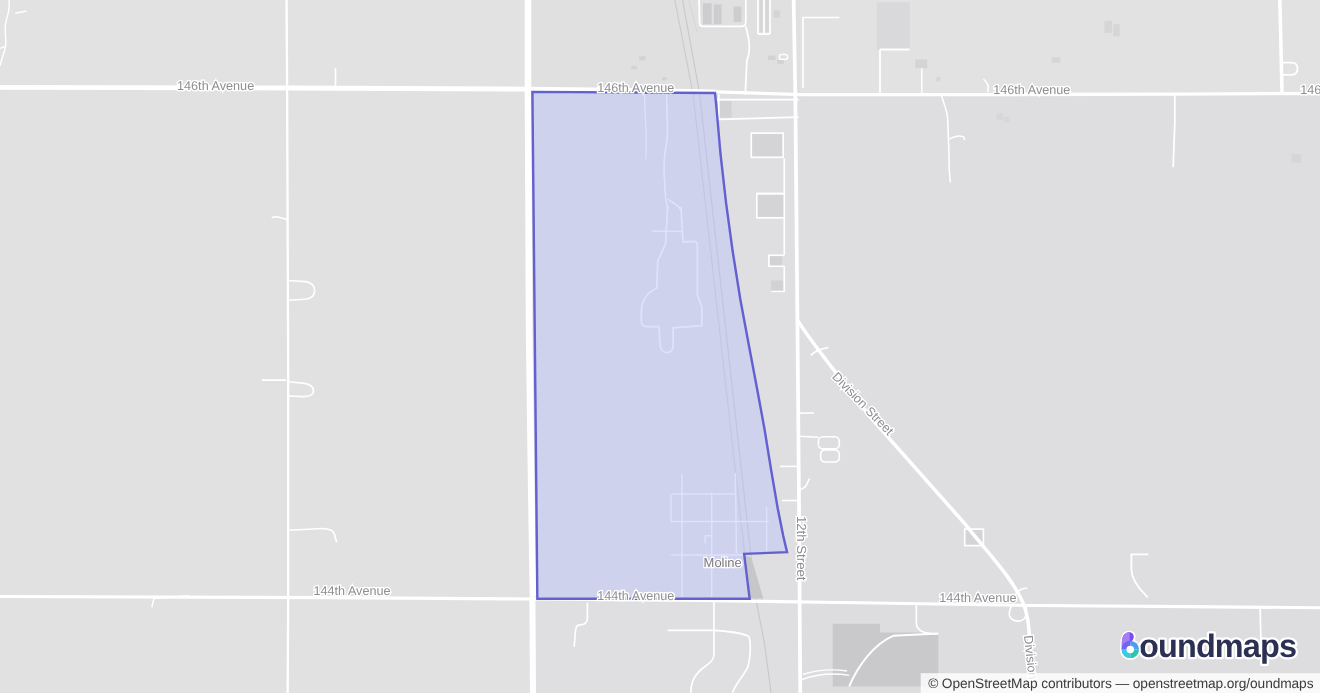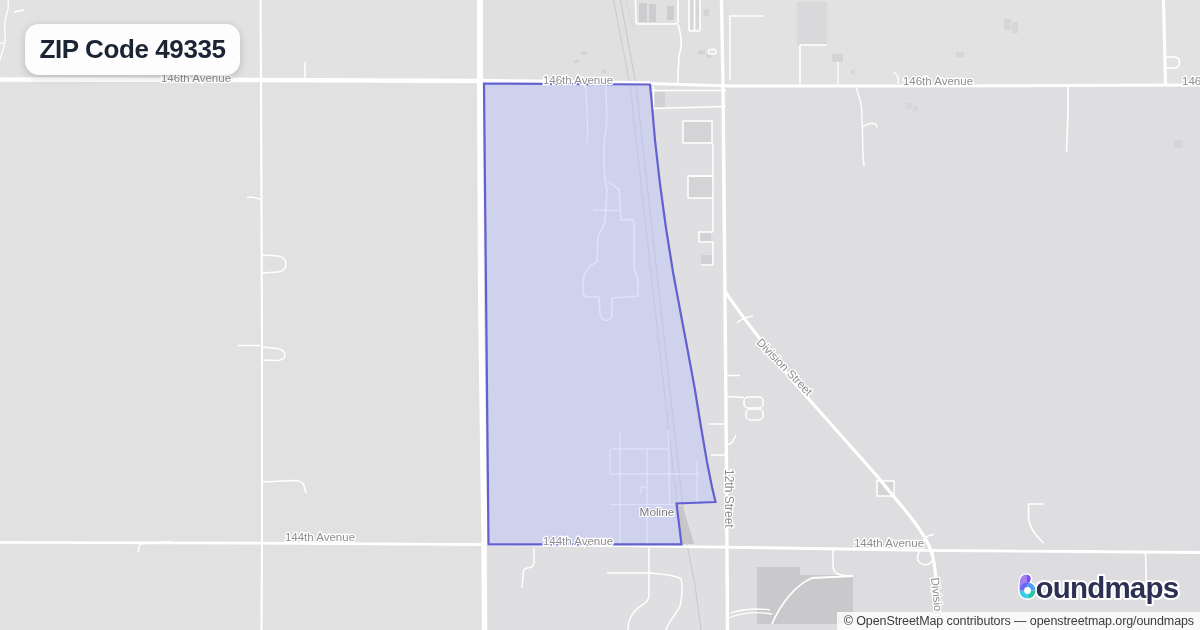--- a/index.html
+++ b/index.html
@@ -225,23 +225,20 @@
 
   <text transform="translate(724.5,469) rotate(90)" font-size="12" fill="#8d8d92" stroke="#ffffff" stroke-width="2.5" paint-order="stroke" style="font-family:'Liberation Sans',sans-serif">12th Street</text>
 
   <text transform="translate(756,343) rotate(46)" font-size="11.5" fill="#8d8d92" stroke="#ffffff" stroke-width="2.5" paint-order="stroke" style="font-family:'Liberation Sans',sans-serif">Division Street</text>
 
   <text transform="translate(931,578) rotate(84)" font-size="11.5" fill="#8d8d92" stroke="#ffffff" stroke-width="2.5" paint-order="stroke" style="font-family:'Liberation Sans',sans-serif">Division</text>
 
   <text x="657" y="515.5" font-size="11.8" fill="#7a7a7f" text-anchor="middle" stroke="#ffffff" stroke-width="2.2" paint-order="stroke" style="font-family:'Liberation Sans',sans-serif">Moline</text>
 </svg>
 
-<div class="badge">
-      <span>ZIP Code 49335</span>
-    </div>
 
 <div class="logo">
   <svg width="170" height="42" viewBox="0 0 170 42">
 
     <text x="19.5" y="27.5" font-size="29.5" font-weight="700" fill="#2c3154" stroke="#ffffff" stroke-width="4.2" paint-order="stroke" stroke-linejoin="round" letter-spacing="-0.8" style="font-family:'Liberation Sans',sans-serif">oundmaps</text>
 
     <g>
       <path d="M4,21 C3.5,13 4,8.5 6.5,6.3 C9,4.2 12.5,4.4 14,6.3 C15.5,8.4 14.8,11.4 12.2,13.6 C10,15.4 6,16.6 4,21 Z" fill="#ffffff" stroke="#ffffff" stroke-width="3"></path>
       <circle cx="11.5" cy="20.5" r="9.5" fill="#ffffff"></circle>
       <path d="M4,21 C3.5,13 4,8.5 6.5,6.3 C9,4.2 12.5,4.4 14,6.3 C15.5,8.4 14.8,11.4 12.2,13.6 C10,15.4 6,16.6 4,21 Z" fill="#7a4cee"></path>

